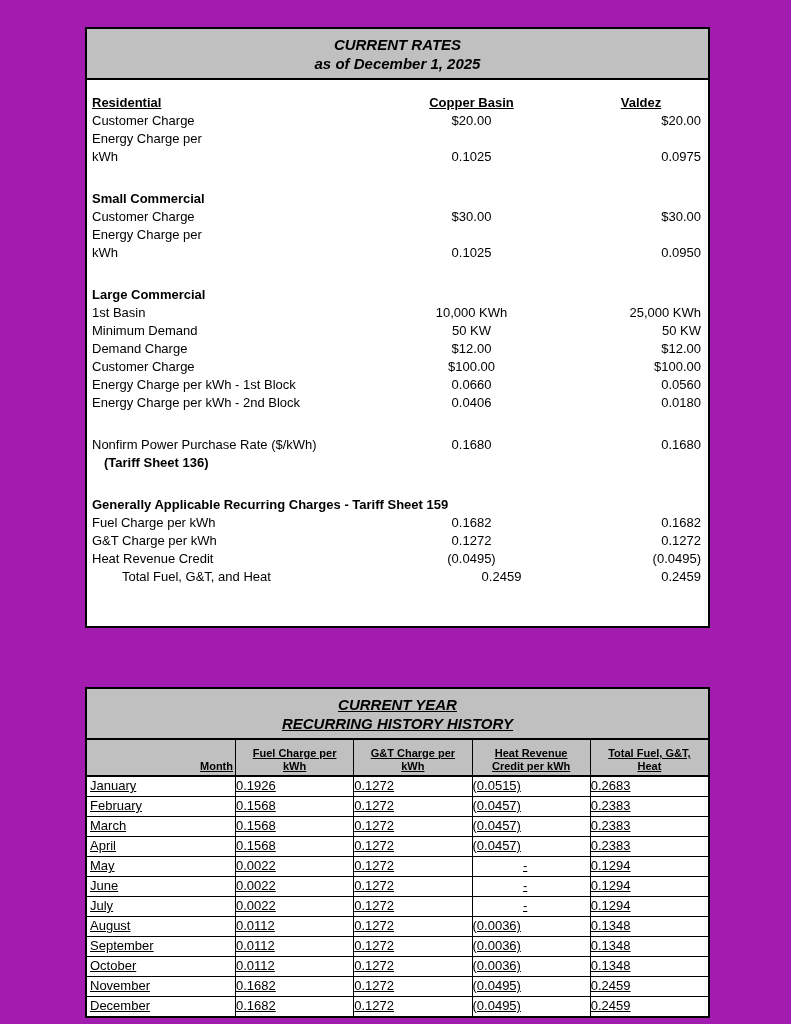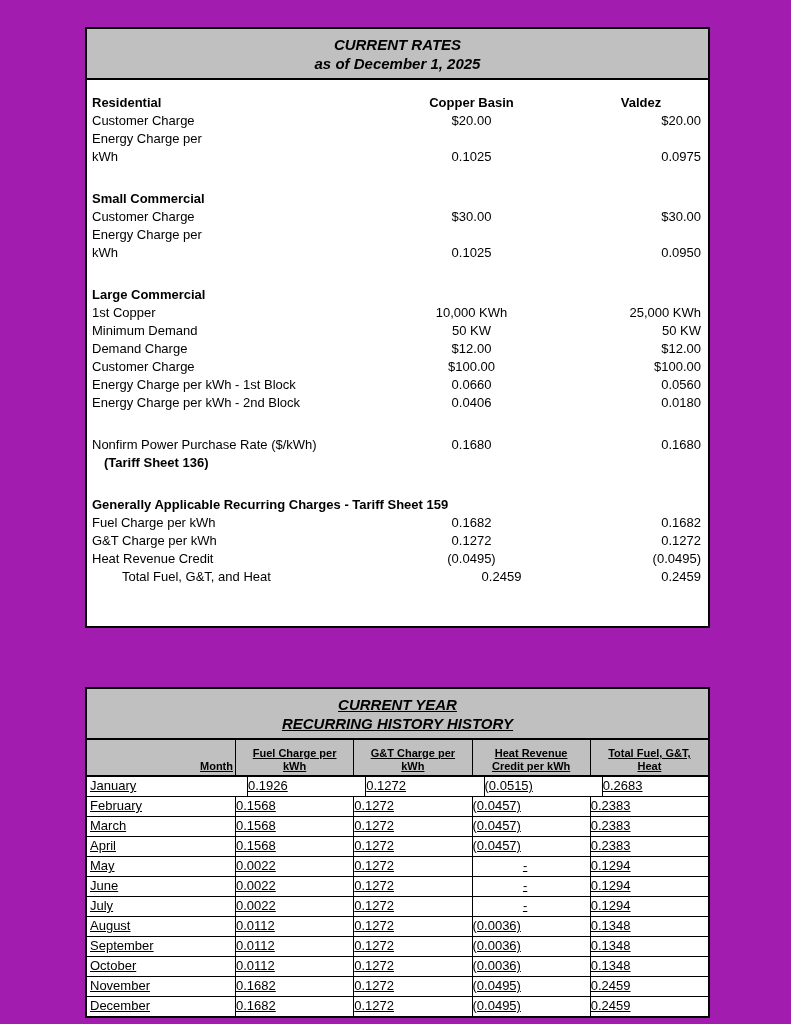--- a/index.html
+++ b/index.html
@@ -25,39 +25,39 @@
     font-size:15px;line-height:19px;padding:6px 0 5px 0;
   }
   
   .rates-body{padding:14px 5px 0 5px;font-size:13px;}
   .rrow{display:flex;line-height:18px;min-height:18px;}
   .rrow.spacer{height:24px;}
   .lbl{width:292px;white-space:nowrap;}
   .cb{width:175px;text-align:center;white-space:nowrap;}
   .vz{flex:1;text-align:right;padding-right:2px;white-space:nowrap;}
   .rrow.section .lbl{width:auto;font-weight:bold;}
-  .rrow.header .u{font-weight:bold;}
+  .rrow.header .u{font-weight:bold;text-decoration:underline;}
   .vzh{display:inline-block;width:120px;text-align:center;}
   .rrow.bold-indent .lbl{font-weight:bold;padding-left:12px;}
   .rrow.data-indent .lbl{padding-left:30px;}
   
   .hgrid{display:grid;grid-template-columns:148px 1fr 1fr 1fr 1fr;}
   #hist-header{
     background:var(--band);border-bottom:2px solid var(--ink);
     font-size:11px;font-weight:bold;
   }
   .hcell{
     border-left:1px solid var(--ink);
     display:flex;flex-direction:column;justify-content:flex-end;align-items:center;
     text-align:center;line-height:13px;min-height:35px;box-sizing:border-box;
     padding:3px 2px 2px 2px;
   }
   .hcell.first{border-left:none;align-items:flex-end;text-align:left;padding-left:3px;margin-left:43px;}
   .hrow{height:19px;line-height:18px;font-size:13px;border-top:1px solid var(--ink);}
-  .hrow.first{border-top:none;gap:12px;}
+  .hrow.first{border-top:none;}
   .hrow .c{
     border-left:1px solid var(--ink);
     padding-right:5px;box-sizing:border-box;
     overflow:hidden;white-space:nowrap;
   }
   .hrow .c.month{border-left:none;text-align:left;padding-left:3px;padding-right:0;}
   .hrow .c.dash{text-align:center;padding-right:12px;}
 </style>
 </head>
 <body>
@@ -107,21 +107,21 @@
         <div class="rrow data">
           <div class="lbl">kWh</div>
           <div class="cb">0.1025</div>
           <div class="vz">0.0950</div>
         </div>
         <div class="rrow spacer"></div>
         <div class="rrow section">
           <div class="lbl">Large Commercial</div>
         </div>
         <div class="rrow data">
-          <div class="lbl">1st Copper</div>
+          <div class="lbl">1st Basin</div>
           <div class="cb">10,000 KWh</div>
           <div class="vz">25,000 KWh</div>
         </div>
         <div class="rrow data">
           <div class="lbl">Minimum Demand</div>
           <div class="cb">50 KW</div>
           <div class="vz">50 KW</div>
         </div>
         <div class="rrow data">
           <div class="lbl">Demand Charge</div>

